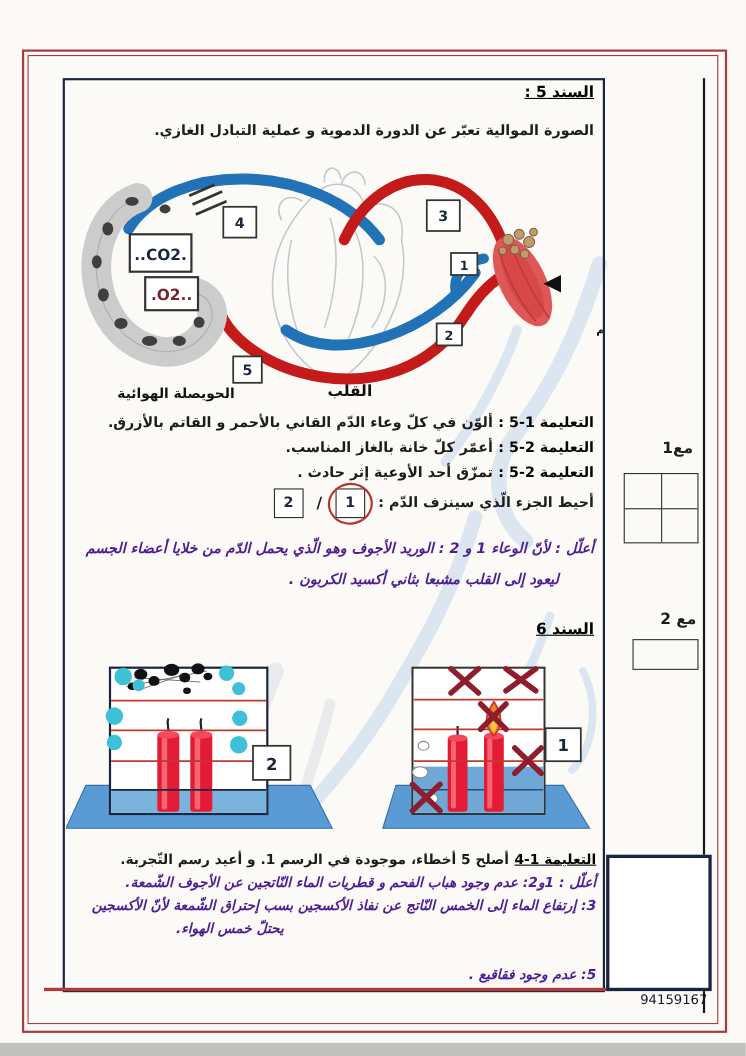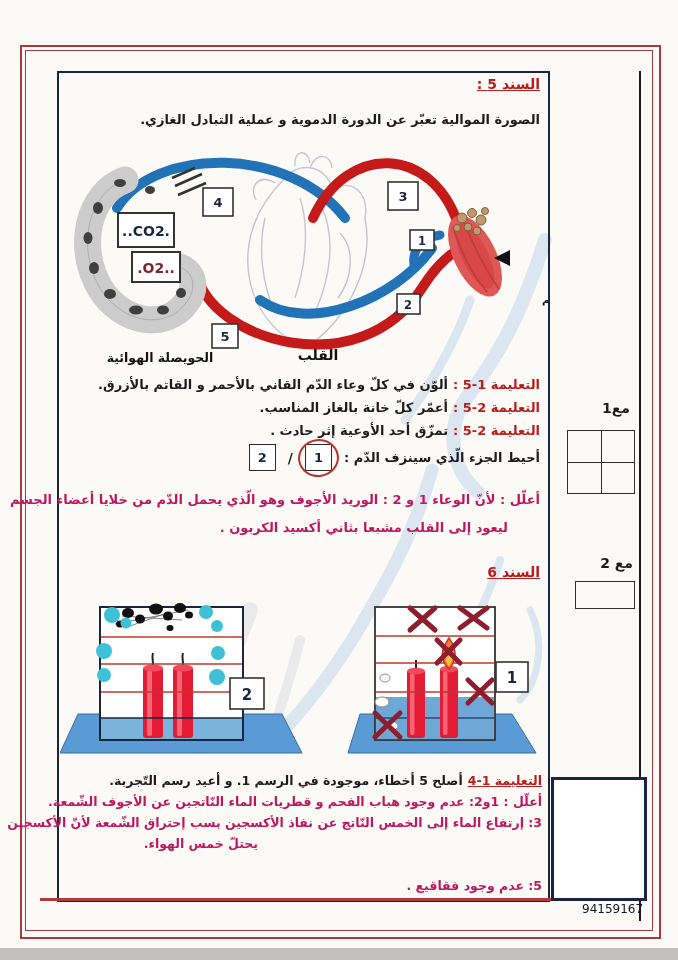--- a/index.html
+++ b/index.html
@@ -1,21 +1,21 @@
 <!DOCTYPE html>
 <html lang="ar"><head>
 <meta charset="utf-8">
 <style>
   html,body{margin:0;padding:0;}
   body{width:678px;height:960px;background:#e3e1dd;font-family:"DejaVu Sans",sans-serif;}
   .stage{position:relative;width:678px;height:960px;background:#fbfaf7;overflow:hidden;}
   .abs{position:absolute;}
   .ar{direction:rtl;text-align:right;white-space:nowrap;font-weight:bold;color:#1c1c1c;}
-  .redlbl{color:#b91c1c;text-align:right;}
-  .maroon{color:#be185d;}
+  .redlbl{color:#000000;text-align:right;}
+  .maroon{color:#4c1d95;font-style:italic;}
   .underline{text-decoration:underline;}
   .frame{border:2px solid #a93a3f;}
   .frame2{border:1.5px solid #a93a3f;}
   .navybox{border:2.5px solid #1c2540;}
   .numbox{display:inline-flex;align-items:center;justify-content:center;width:25px;height:25px;border:1.6px solid #2b2b2b;background:#fff;color:#1c2540;font-weight:bold;font-size:13px;direction:ltr;}
   .numwrap{position:relative;display:inline-block;}
   .redcircle{position:absolute;left:-7px;top:-5px;width:37px;height:34px;border:2.5px solid #b5342c;border-radius:50%;transform:rotate(-8deg);}
   .grid2{border:1.6px solid #2f2f2f;background:transparent;}
   .grid2 .gh{position:absolute;left:0;right:0;top:50%;height:1.4px;background:#2f2f2f;}
   .grid2 .gv{position:absolute;top:0;bottom:0;left:50%;width:1.4px;background:#2f2f2f;}

